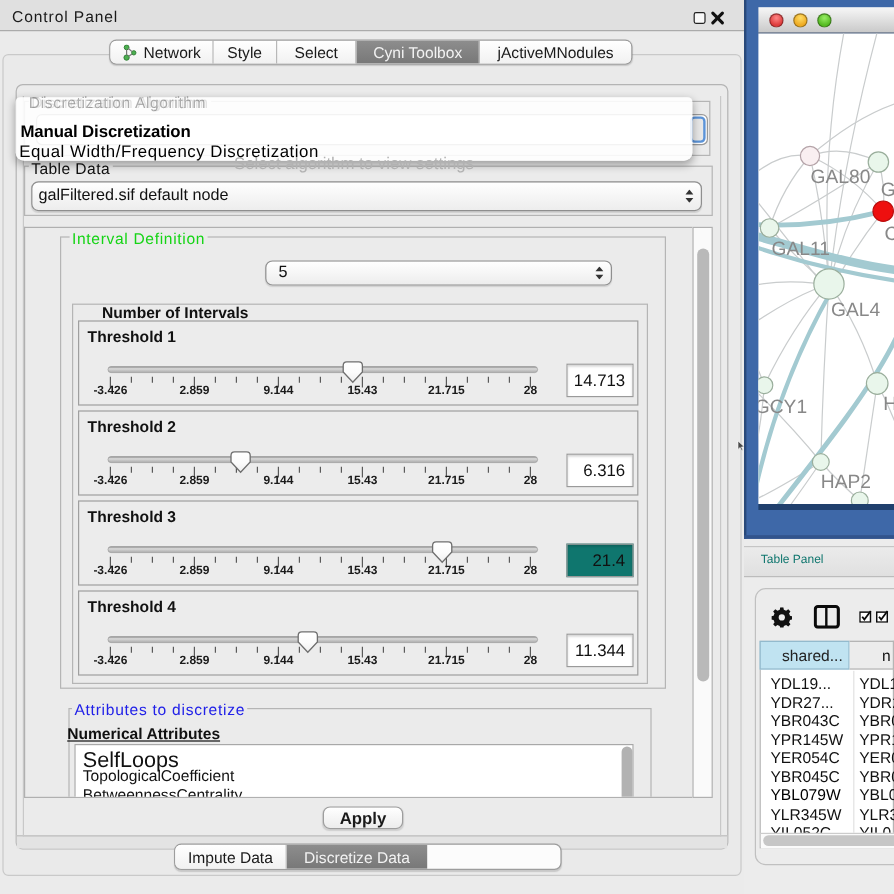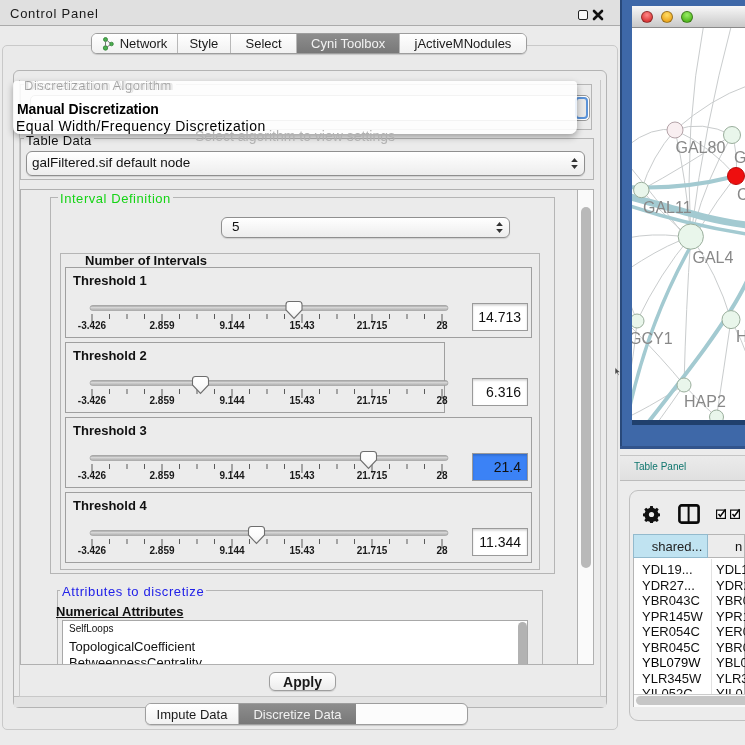--- a/index.html
+++ b/index.html
@@ -95,21 +95,21 @@
         <text x="166.0" y="60.5" font-size="10" font-weight="bold" fill="#1a1a1a" text-anchor="middle" font-family="Liberation Sans">9.144</text>
         <text x="236.0" y="60.5" font-size="10" font-weight="bold" fill="#1a1a1a" text-anchor="middle" font-family="Liberation Sans">15.43</text>
         <text x="306.0" y="60.5" font-size="10" font-weight="bold" fill="#1a1a1a" text-anchor="middle" font-family="Liberation Sans">21.715</text>
         <text x="376.0" y="60.5" font-size="10" font-weight="bold" fill="#1a1a1a" text-anchor="middle" font-family="Liberation Sans">28</text>
 <g transform="translate(228.0,0)">
           <path d="M-8 42 L-8 36.5 Q-8 33.5 -5 33.5 L5 33.5 Q8 33.5 8 36.5 L8 42 L0 50.5 Z" fill="url(#tg)" stroke="#6e6e6e" stroke-width="1.1"></path>
         </g>
 </svg>
       <div style="position:absolute;left:406px;top:35px;width:56px;height:28px;background:#fff;border:1px solid #9a9a9a;box-shadow:inset 0 1.5px 2px rgba(0,0,0,0.18);font-size:14px;color:#111;display:flex;align-items:center;justify-content:flex-end;padding-right:6px;">14.713</div>
     </div>
-<div class="a" style="left:44px;top:152px;width:380px;height:71px;background:#ececec;border:1px solid #9f9f9f;">
+<div class="a" style="left:44px;top:152px;width:467px;height:71px;background:#ececec;border:1px solid #9f9f9f;">
       <div style="position:absolute;left:7px;top:5px;font-size:13px;font-weight:bold;color:#111;">Threshold 2</div>
       <svg style="position:absolute;left:0;top:0;" width="467" height="71" viewBox="0 0 467 71">
 <defs>
           <linearGradient id="tg" x1="0" y1="0" x2="0" y2="1">
             <stop offset="0" stop-color="#ffffff"></stop>
             <stop offset="0.55" stop-color="#fbfbfb"></stop>
             <stop offset="1" stop-color="#eeeeee"></stop>
           </linearGradient>
 <linearGradient id="trk" x1="0" y1="0" x2="0" y2="1">
             <stop offset="0" stop-color="#8c8c8c"></stop>
@@ -191,21 +191,21 @@
 <text x="26.0" y="60.5" font-size="10" font-weight="bold" fill="#1a1a1a" text-anchor="middle" font-family="Liberation Sans">-3.426</text>
         <text x="96.0" y="60.5" font-size="10" font-weight="bold" fill="#1a1a1a" text-anchor="middle" font-family="Liberation Sans">2.859</text>
         <text x="166.0" y="60.5" font-size="10" font-weight="bold" fill="#1a1a1a" text-anchor="middle" font-family="Liberation Sans">9.144</text>
         <text x="236.0" y="60.5" font-size="10" font-weight="bold" fill="#1a1a1a" text-anchor="middle" font-family="Liberation Sans">15.43</text>
         <text x="306.0" y="60.5" font-size="10" font-weight="bold" fill="#1a1a1a" text-anchor="middle" font-family="Liberation Sans">21.715</text>
         <text x="376.0" y="60.5" font-size="10" font-weight="bold" fill="#1a1a1a" text-anchor="middle" font-family="Liberation Sans">28</text>
 <g transform="translate(302.5,0)">
           <path d="M-8 42 L-8 36.5 Q-8 33.5 -5 33.5 L5 33.5 Q8 33.5 8 36.5 L8 42 L0 50.5 Z" fill="url(#tg)" stroke="#6e6e6e" stroke-width="1.1"></path>
         </g>
 </svg>
-      <div style="position:absolute;left:406px;top:35px;width:56px;height:28px;background:#3b82f6;border:1px solid #9a9a9a;box-shadow:inset 0 1.5px 2px rgba(0,0,0,0.18);font-size:14px;color:#111;display:flex;align-items:center;justify-content:flex-end;padding-right:6px;">21.4</div>
+      <div style="position:absolute;left:406px;top:35px;width:56px;height:28px;background:#0f766e;border:1px solid #9a9a9a;box-shadow:inset 0 1.5px 2px rgba(0,0,0,0.18);font-size:14px;color:#111;display:flex;align-items:center;justify-content:flex-end;padding-right:6px;">21.4</div>
     </div>
 <div class="a" style="left:44px;top:302px;width:467px;height:71px;background:#ececec;border:1px solid #9f9f9f;">
       <div style="position:absolute;left:7px;top:5px;font-size:13px;font-weight:bold;color:#111;">Threshold 4</div>
       <svg style="position:absolute;left:0;top:0;" width="467" height="71" viewBox="0 0 467 71">
 <defs>
           <linearGradient id="tg" x1="0" y1="0" x2="0" y2="1">
             <stop offset="0" stop-color="#ffffff"></stop>
             <stop offset="0.55" stop-color="#fbfbfb"></stop>
             <stop offset="1" stop-color="#eeeeee"></stop>
           </linearGradient>
@@ -246,21 +246,21 @@
 <g transform="translate(190.5,0)">
           <path d="M-8 42 L-8 36.5 Q-8 33.5 -5 33.5 L5 33.5 Q8 33.5 8 36.5 L8 42 L0 50.5 Z" fill="url(#tg)" stroke="#6e6e6e" stroke-width="1.1"></path>
         </g>
 </svg>
       <div style="position:absolute;left:406px;top:35px;width:56px;height:28px;background:#fff;border:1px solid #9a9a9a;box-shadow:inset 0 1.5px 2px rgba(0,0,0,0.18);font-size:14px;color:#111;display:flex;align-items:center;justify-content:flex-end;padding-right:6px;">11.344</div>
     </div>
 <div class="a" style="left:36px;top:400px;width:486px;height:124px;border:1px solid #b5b5b5;"></div>
 <div class="a" style="left:39px;top:394px;font-size:13px;letter-spacing:0.6px;color:#2121e8;background:#ebebeb;padding:0 2px;">Attributes to discretize</div>
 <div class="a bold" style="left:35px;top:414px;font-size:13px;color:#111;text-decoration:underline;">Numerical Attributes</div>
 <div class="a" style="left:41px;top:430px;width:466px;height:80px;background:#fff;border:1px solid #a8a8a8;"></div>
-<div class="a" style="left:48px;top:433px;font-size:10px;color:#111;">SelfLoops</div>
+<div class="a" style="left:48px;top:433px;font-size:18px;color:#111;">SelfLoops</div>
 <div class="a" style="left:48px;top:449px;font-size:13px;color:#111;">TopologicalCoefficient</div>
 <div class="a" style="left:48px;top:465px;font-size:13px;color:#111;">BetweennessCentrality</div>
 <div class="a" style="left:497px;top:432px;width:9px;height:70px;background:#b2b2b2;border-radius:4.5px;"></div>
 </div>
 <div class="a" style="left:577px;top:189px;width:17px;height:476px;background:#fafafa;border:1px solid #b0b0b0;"></div>
 <div class="a" style="left:581px;top:207px;width:10px;height:361px;background:#b9b9b9;border-radius:5px;"></div>
 <div class="a" style="left:269px;top:672px;width:67px;height:19px;background:linear-gradient(#ffffff,#ececec);border:1px solid #9e9e9e;border-radius:6px;box-shadow:0 1px 1px rgba(0,0,0,0.12);font-size:14px;font-weight:bold;color:#1a1a1a;display:flex;align-items:center;justify-content:center;">Apply</div>
 <div class="a" style="left:145px;top:703px;width:323px;height:22px;border:1px solid #9d9d9d;border-radius:6px;background:#fcfcfc;box-shadow:0 1px 1px rgba(0,0,0,0.15);display:flex;overflow:hidden;align-items:flex-end;">
     <div style="width:92px;height:100%;background:linear-gradient(#ffffff,#f1f1f1);color:#1a1a1a;font-size:13px;display:flex;align-items:center;justify-content:center;white-space:nowrap;">Impute Data</div>
     <div style="width:118px;height:100%;border-left:1px solid #b8b8b8;background:linear-gradient(#8d8d8d,#787878);color:#f2f2f2;font-size:13px;display:flex;align-items:center;justify-content:center;white-space:nowrap;">Discretize Data</div>

